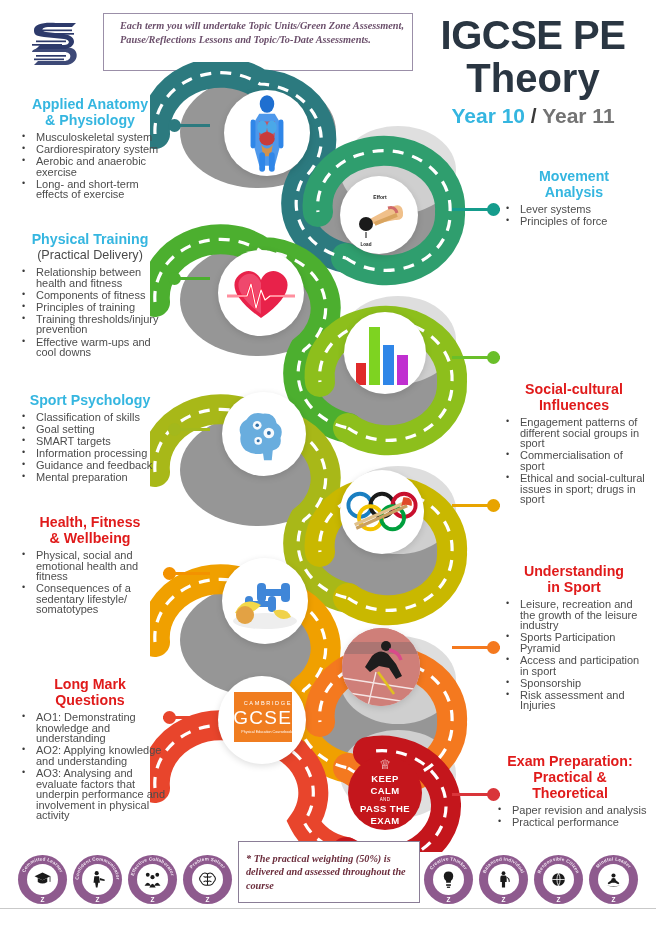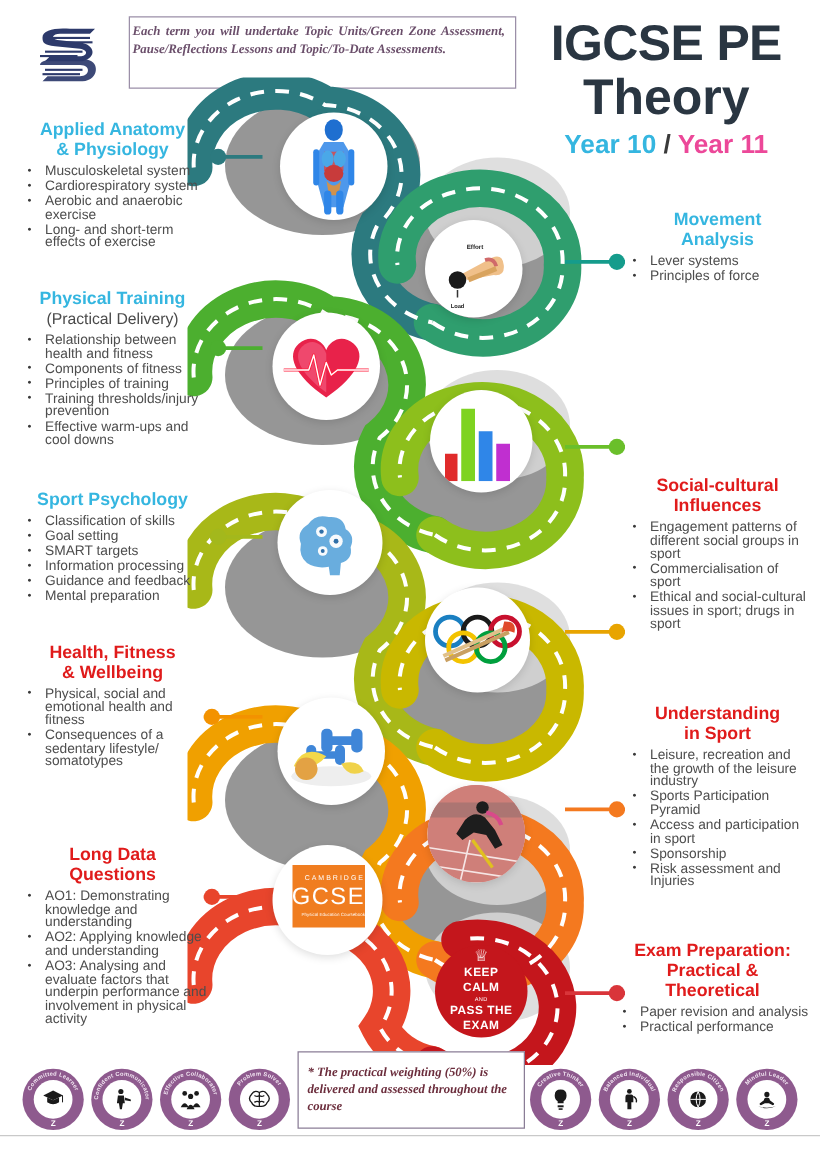--- a/index.html
+++ b/index.html
@@ -4,32 +4,32 @@
 <style>
   html,body{margin:0;padding:0;background:#fff;}
   body{width:656px;height:929px;position:relative;overflow:hidden;
        font-family:"Liberation Sans","DejaVu Sans",sans-serif;color:#4d4d4d;}
   #poster{position:absolute;inset:0;width:656px;height:929px;}
 
   
   .logo{position:absolute;left:22px;top:18px;width:62px;height:58px;}
   .notebox{position:absolute;left:103px;top:13px;width:310px;height:58px;
            border:1px solid #9b8fa8;background:#fff;box-sizing:border-box;
-           padding:5px 8px 4px 2px;}
+           padding:5px 8px 4px 16px;}
   .notebox p{margin:0;font-style:italic;font-weight:bold;font-size:10.3px;
              line-height:14px;color:#6b4f6b;text-align:justify;
              font-family:"Liberation Serif","DejaVu Serif",serif;}
   .title{position:absolute;left:414px;top:14px;width:238px;text-align:center;}
   .title .t1{font-size:40px;font-weight:bold;color:#2a3642;line-height:42px;
              letter-spacing:-0.5px;}
   .title .t2{font-size:40px;font-weight:bold;color:#2a3642;line-height:44px;}
   .title .yr{font-size:21px;font-weight:bold;line-height:28px;margin-top:2px;}
   .yr .y10{color:#35b6e0;}
   .yr .sep{color:#3a3a3a;}
-  .yr .y11{color:#ec4899;}
+  .yr .y11{color:#737373;}
 
   
   .topic{position:absolute;}
   .topic h3{margin:0 0 4px 0;font-size:14.2px;font-weight:bold;line-height:16px;}
   .topic h3 .sub{display:block;font-weight:normal;font-size:12.6px;color:#4a4a4a;}
   .topic ul{margin:0;padding:0;list-style:none;}
   .topic li{position:relative;font-size:11px;line-height:10.6px;margin-bottom:1.5px;
             padding-left:22px;color:#4d4d4d;}
   .topic li:before{content:"\2022";position:absolute;left:8px;top:-1px;
                    font-size:9px;color:#3a3a3a;}
@@ -425,21 +425,21 @@
       <span>&amp; Wellbeing</span>
     </h3>
     <ul>
       <li>Physical, social and emotional health and fitness</li>
       <li>Consequences of a sedentary lifestyle/ somatotypes</li>
     </ul>
   </div>
 
   <div class="topic t-left" style="left:14px;top:676px;width:152px;">
     <h3 class="c-red">
-      <span>Long Data</span><br>
+      <span>Long Mark</span><br>
       <span>Questions</span>
     </h3>
     <ul>
       <li>AO1: Demonstrating knowledge and understanding</li>
       <li>AO2: Applying knowledge and understanding</li>
       <li>AO3: Analysing and evaluate factors that underpin performance and involvement in physical activity</li>
     </ul>
   </div>
 
   <div class="topic t-left" style="left:498px;top:168px;width:152px;">

